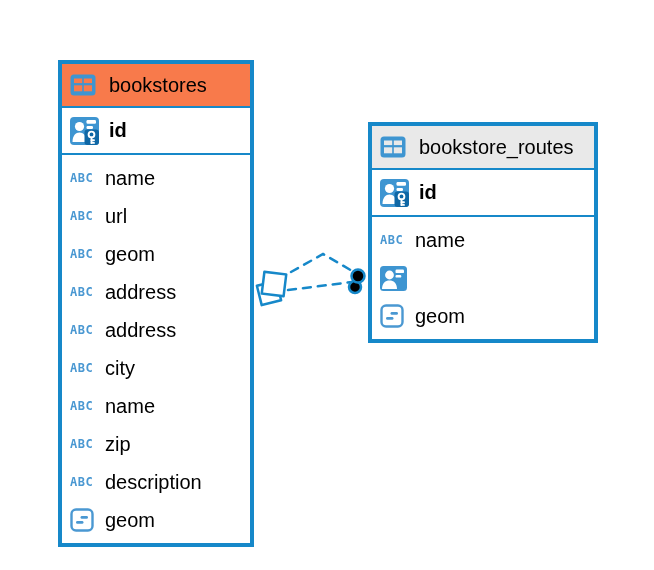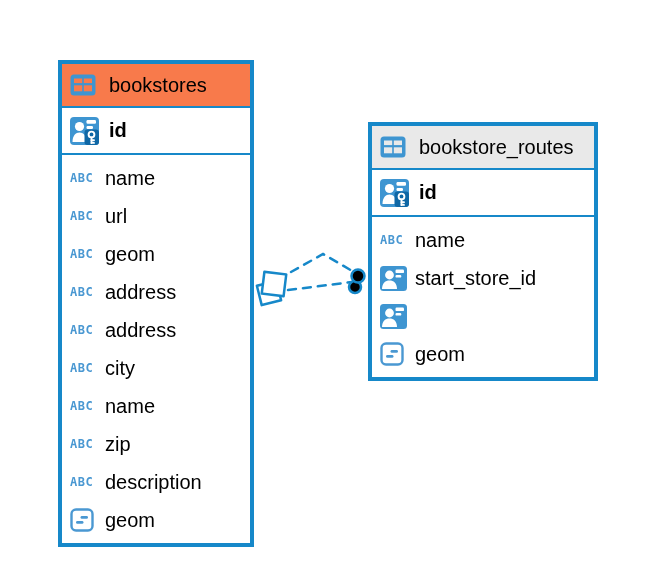--- a/index.html
+++ b/index.html
@@ -176,32 +176,20 @@
           <line x1="21.5" y1="25.9" x2="24" y2="25.9" style="stroke:#fff;stroke-width:1.9;stroke-linecap:round"></line>
         </svg>
       </span>
       <span>id</span>
     </div>
 
     <div class="t-cols">
       <div class="col-row">
         <span class="abc">ABC</span>
         <span>name</span>
-      </div>
-      <div class="col-row">
-        <span class="icon-slot">
-          <svg width="27" height="25" viewBox="0 0 27 25">
-            <rect x="0" y="0" width="27" height="25" rx="3.5" style="fill:var(--icon-blue)"></rect>
-            <rect x="15.5" y="3.5" width="8.5" height="3.6" rx="1.2" style="fill:#fff"></rect>
-            <rect x="15.5" y="9" width="5.8" height="2.6" rx="1.2" style="fill:#fff"></rect>
-            <circle cx="9.5" cy="9" r="4.4" style="fill:#fff"></circle>
-            <path d="M 2 23 C 2 17 5.5 14.5 9.5 14.5 C 13.5 14.5 17 17 17 23 Z" style="fill:#fff"></path>
-          </svg>
-        </span>
-        <span>start_store_id</span>
       </div>
       <div class="col-row">
         <span class="icon-slot">
           <svg width="27" height="25" viewBox="0 0 27 25">
             <rect x="0" y="0" width="27" height="25" rx="3.5" style="fill:var(--icon-blue)"></rect>
             <rect x="15.5" y="3.5" width="8.5" height="3.6" rx="1.2" style="fill:#fff"></rect>
             <rect x="15.5" y="9" width="5.8" height="2.6" rx="1.2" style="fill:#fff"></rect>
             <circle cx="9.5" cy="9" r="4.4" style="fill:#fff"></circle>
             <path d="M 2 23 C 2 17 5.5 14.5 9.5 14.5 C 13.5 14.5 17 17 17 23 Z" style="fill:#fff"></path>
           </svg>

